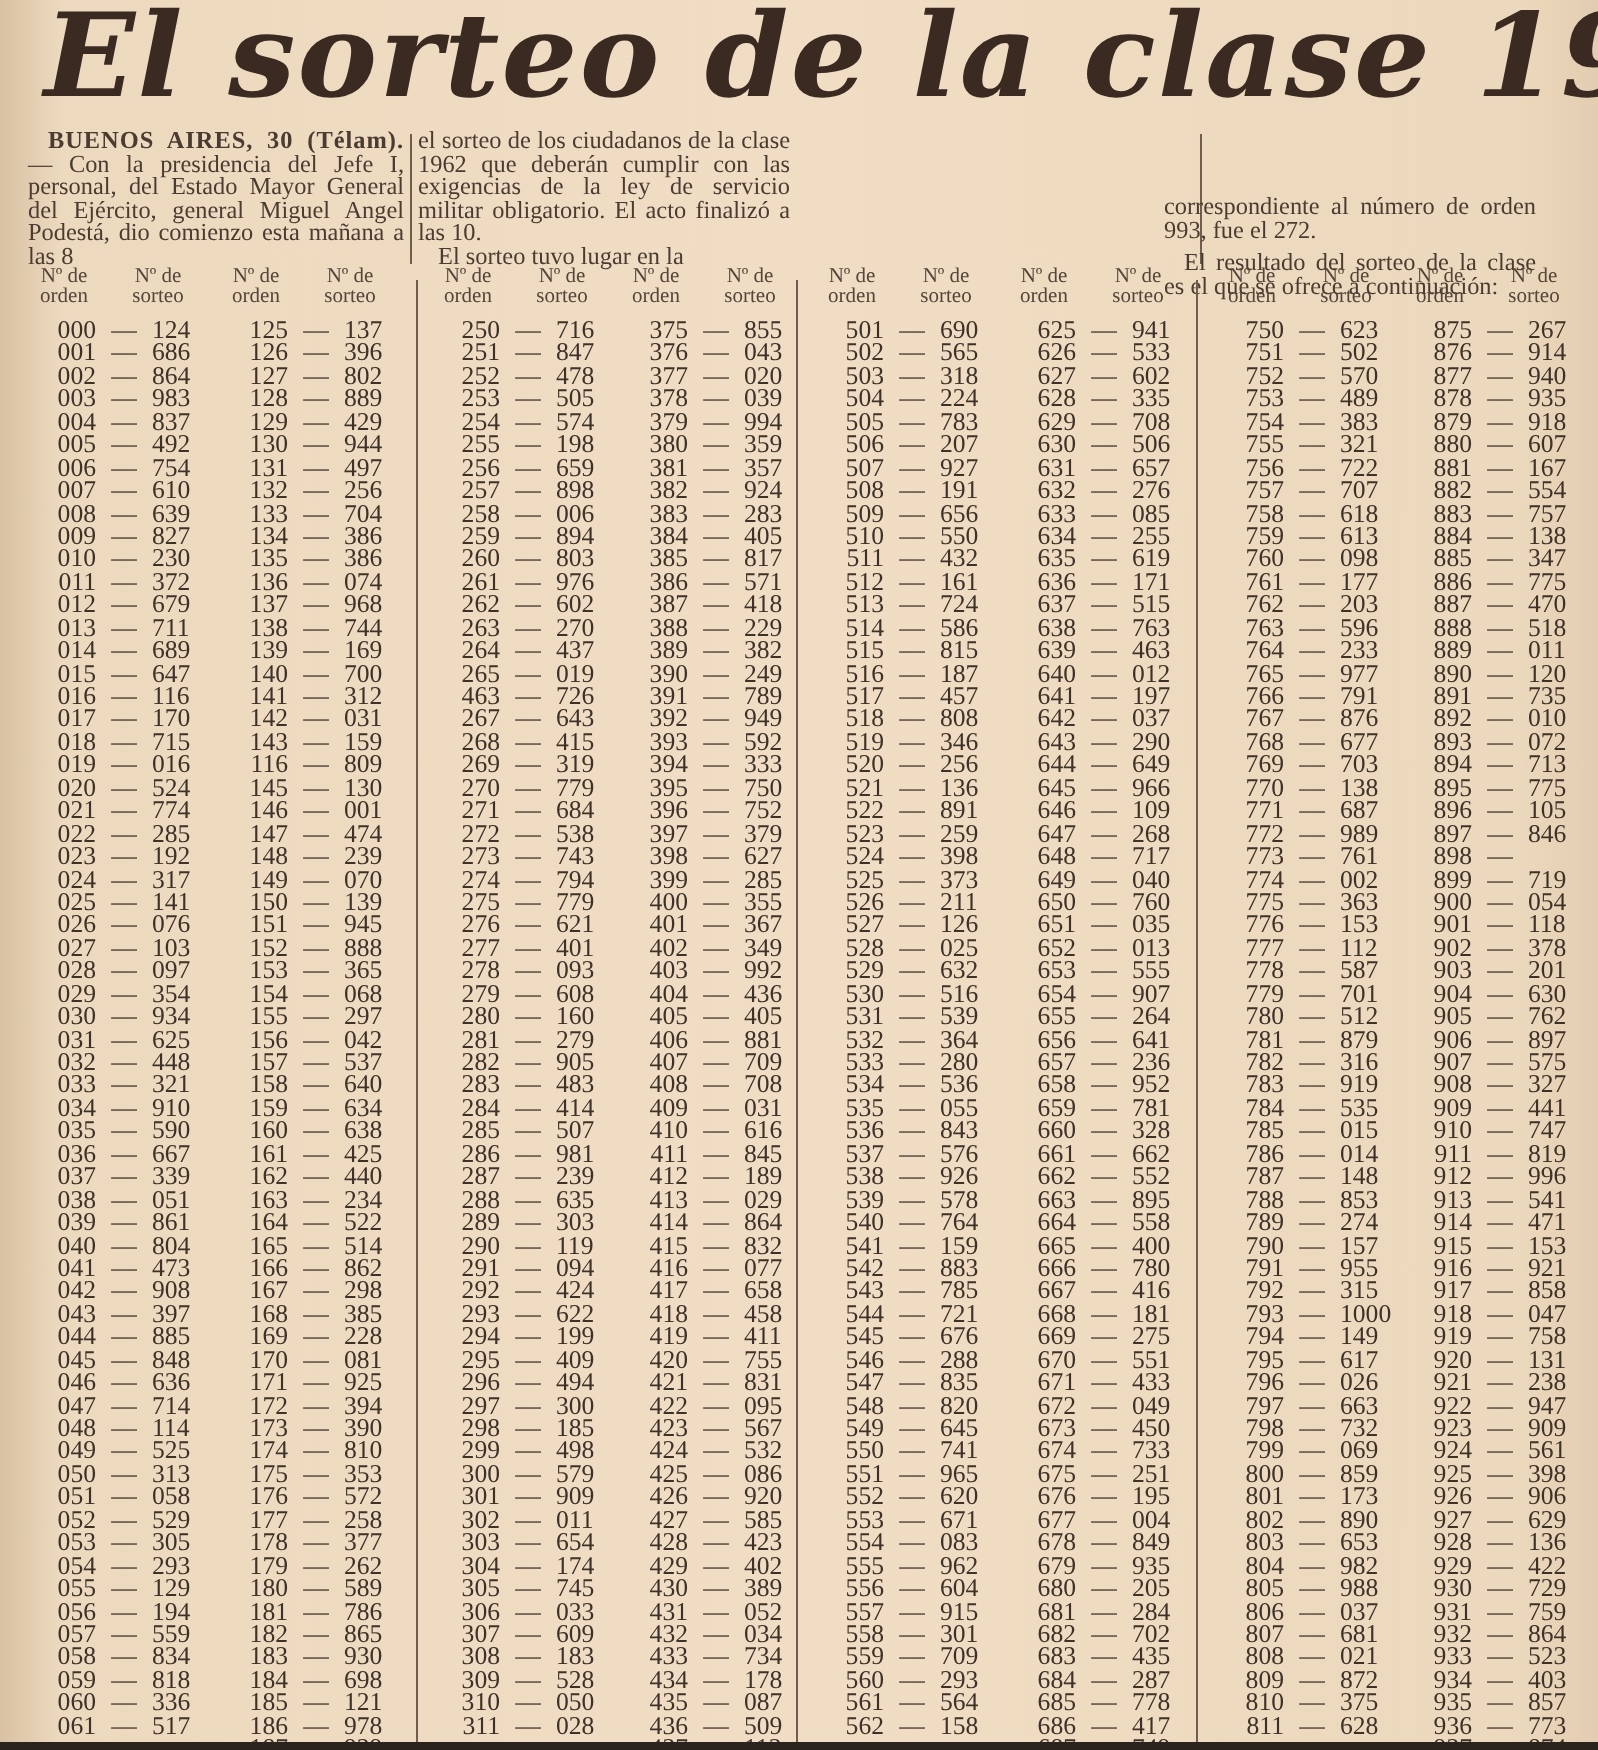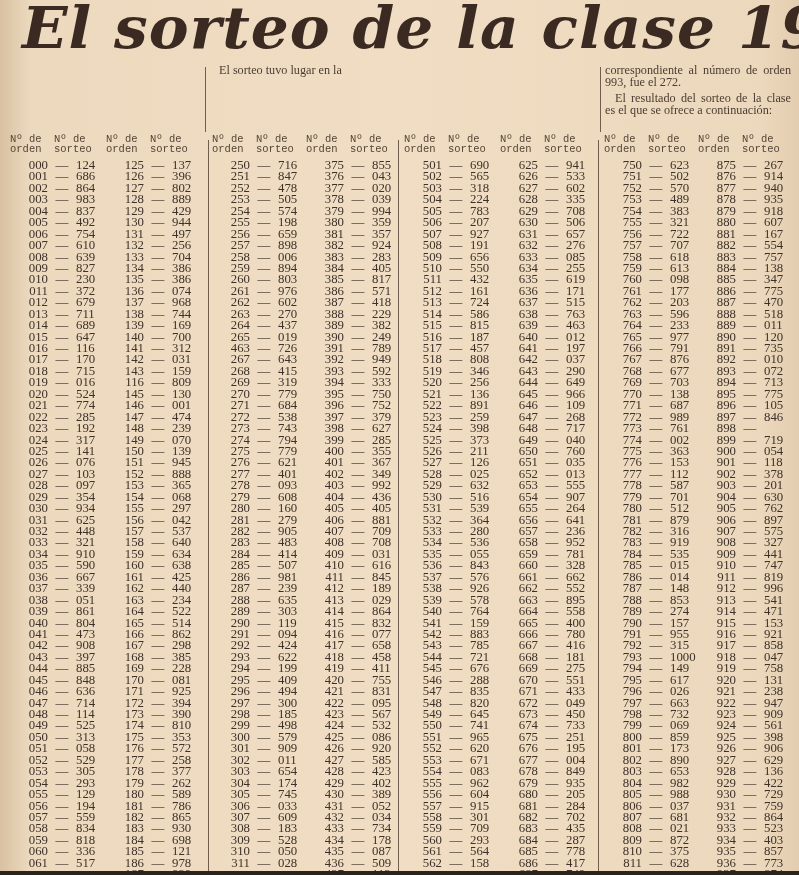--- a/index.html
+++ b/index.html
@@ -35,23 +35,23 @@
     position:absolute; width:1px; background:#6f5d4e;
   }
   .block {
     position:absolute; top:134px;
     display:flex; gap:0;
   }
   .col {
     position:relative;
   }
   .col-head {
-    display:flex; font-family:Liberation Mono, monospace;
+    display:flex; font-family:Liberation Serif, serif;
     font-size:10.5px; line-height:10px; color:#54463a;
-    height:24px; 
+    height:24px; text-align:center;
   }
   .col-head .h-orden { width:44px; }
   .col-head .h-sorteo { width:50px; }
   .rows { margin-top:2px; }
   .row {
     display:flex; align-items:center;
     font-family:"Liberation Serif", serif;
     font-size:12.8px; line-height:11.45px; height:11.45px;
     color:#3d322a;
   }
@@ -62,29 +62,34 @@
     position:absolute; left:0; top:871px; width:799px; height:4px; background:#2a231e;
   }
 </style>
 </head>
 <body>
 
 <div class="page">
 
   <div class="headline">El sorteo de la clase 1962</div>
 
+  <div class="intro" style="left:14px;width:188px;">
+    <p class="indent"><span class="dateline">BUENOS AIRES, 30 (Télam).</span>
+    <span>— Con la presidencia del Jefe I, personal, del Estado Mayor General del Ejército, general Miguel Angel Podestá, dio comienzo esta mañana a las 8</span></p>
+  </div>
   <div class="vrule" style="left:205px;top:67px;height:65px;"></div>
 
   <div class="intro" style="left:209px;width:186px;">
+    <p>el sorteo de los ciudadanos de la clase 1962 que deberán cumplir con las exigencias de la ley de servicio militar obligatorio. El acto finalizó a las 10.</p>
     <p class="indent">El sorteo tuvo lugar en la</p>
   </div>
 
   <div class="vrule" style="left:600px;top:67px;height:65px;"></div>
 
-  <div class="intro" style="left:605px;width:186px;">
+  <div class="intro" style="left:582px;width:186px;margin-top:33px;">
     <p>correspondiente al número de orden 993, fue el 272.</p>
     <p class="indent" style="margin-top:5px;">El resultado del sorteo de la clase es el que se ofrece a continuación:</p>
   </div>
 
   <div class="vrule" style="left:208px;top:140px;height:731px;"></div>
   <div class="vrule" style="left:398px;top:140px;height:731px;"></div>
   <div class="vrule" style="left:598px;top:140px;height:731px;"></div>
 
   <div class="block" style="left:10px;">
     <div class="col">

